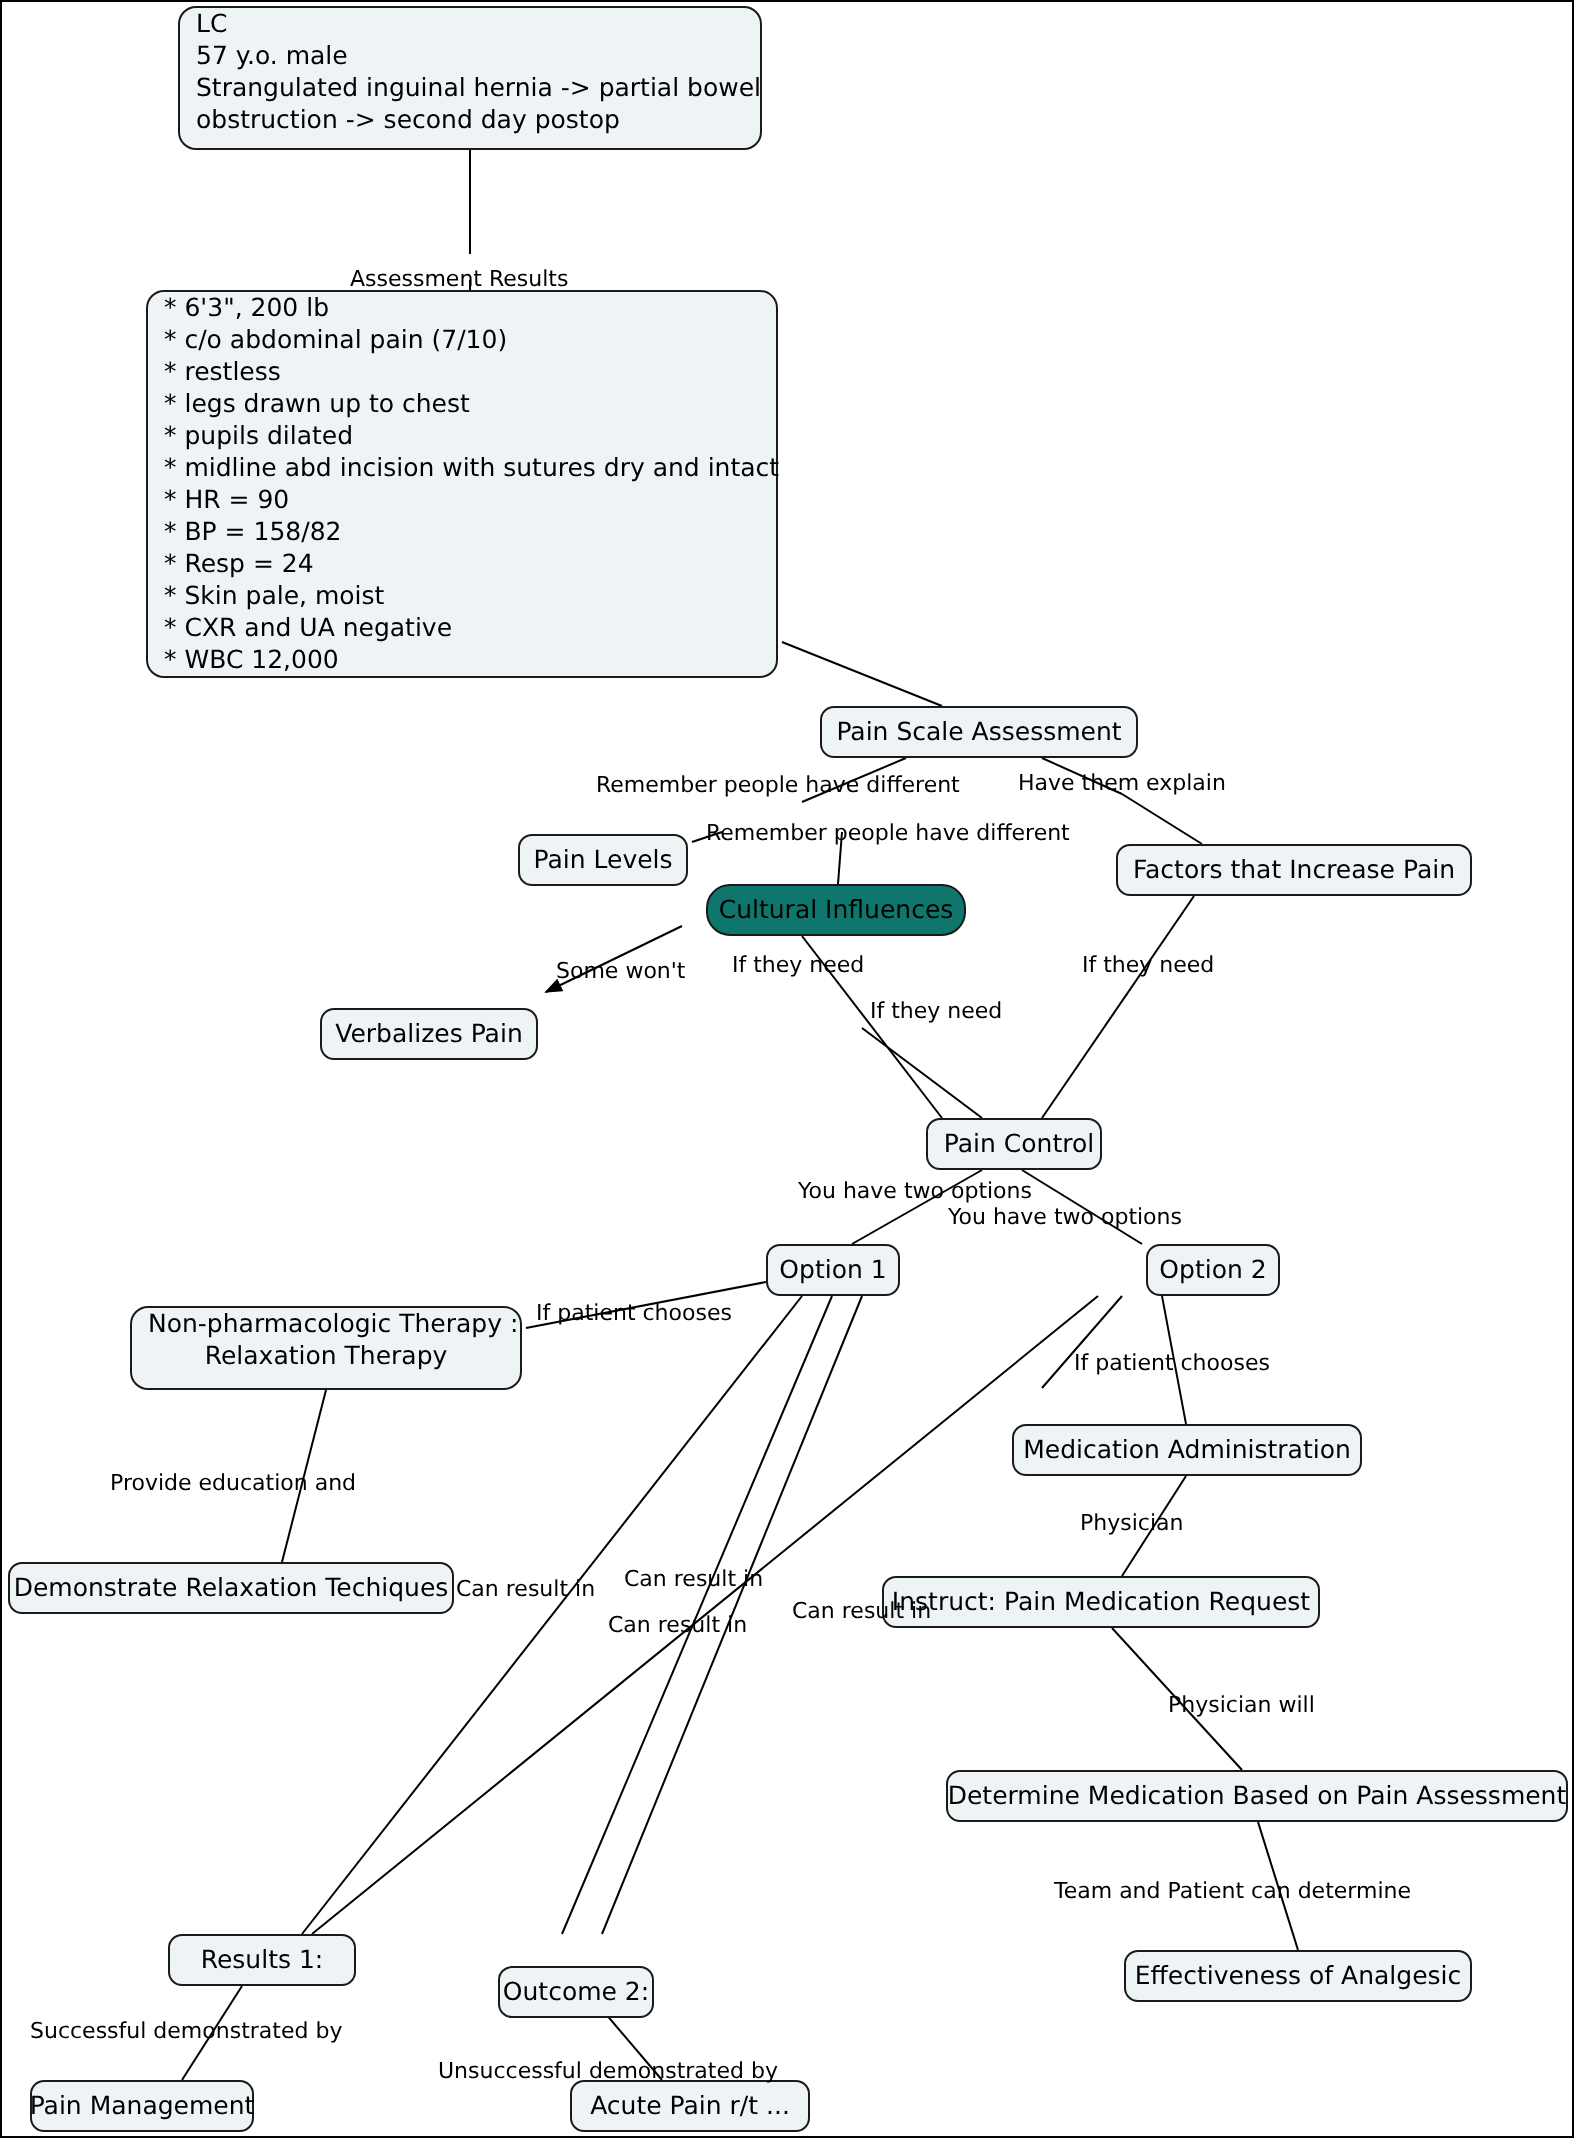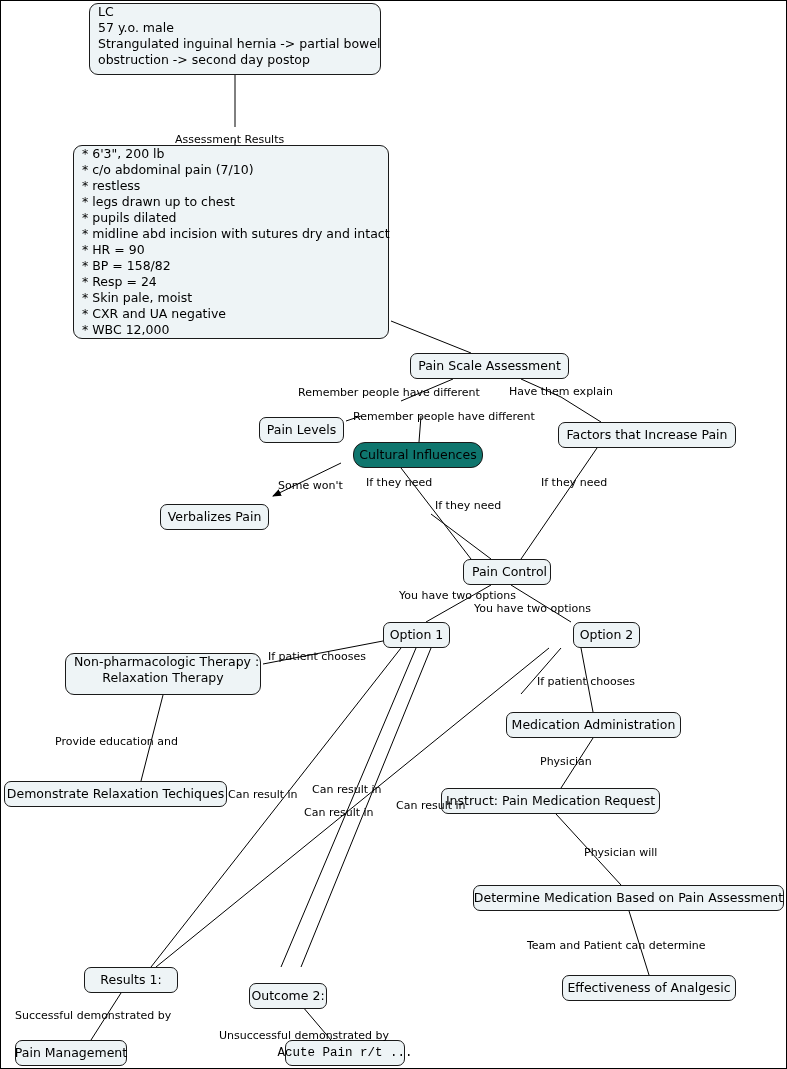--- a/index.html
+++ b/index.html
@@ -124,21 +124,21 @@
       <div class="node boxbig" style="left: 64px; top: 652px; width: 196px; min-height: 42px; text-align: center;">Non-pharmacologic Therapy :
 Relaxation Therapy</div>
       <div class="node plain" style="left: 505px; top: 711px; width: 175px; min-height: 26px; text-align: center; display: flex; align-items: center; justify-content: center; background: rgb(238, 244, 246);">Medication Administration</div>
       <div class="node plain" style="left: 3px; top: 780px; width: 223px; min-height: 26px; text-align: center; display: flex; align-items: center; justify-content: center; background: rgb(238, 244, 246);">Demonstrate Relaxation Techiques</div>
       <div class="node plain" style="left: 440px; top: 787px; width: 219px; min-height: 26px; text-align: center; display: flex; align-items: center; justify-content: center; background: rgb(238, 244, 246);">Instruct: Pain Medication Request</div>
       <div class="node plain" style="left: 472px; top: 884px; width: 311px; min-height: 26px; text-align: center; display: flex; align-items: center; justify-content: center; background: rgb(238, 244, 246);">Determine Medication Based on Pain Assessment</div>
       <div class="node plain" style="left: 561px; top: 974px; width: 174px; min-height: 26px; text-align: center; display: flex; align-items: center; justify-content: center; background: rgb(238, 244, 246);">Effectiveness of Analgesic</div>
       <div class="node plain" style="left: 83px; top: 966px; width: 94px; min-height: 26px; text-align: center; display: flex; align-items: center; justify-content: center; background: rgb(238, 244, 246);">Results 1:</div>
       <div class="node plain" style="left: 248px; top: 966px; width: 78px; min-height: 26px; text-align: center; display: flex; align-items: center; justify-content: center; background: rgb(238, 244, 246); margin-top: 16px;">Outcome 2:</div>
       <div class="node plain" style="left: 14px; top: 1039px; width: 112px; min-height: 26px; text-align: center; display: flex; align-items: center; justify-content: center; background: rgb(238, 244, 246);">Pain Management</div>
-      <div class="node plain" style="left: 284px; top: 1039px; width: 120px; min-height: 26px; text-align: center; display: flex; align-items: center; justify-content: center; background: rgb(238, 244, 246); font-family: Liberation Mono, monospace;">Acute Pain r/t ...</div>
+      <div class="node plain" style="left: 284px; top: 1039px; width: 120px; min-height: 26px; text-align: center; display: flex; align-items: center; justify-content: center; background: rgb(238, 244, 246);">Acute Pain r/t ...</div>
     </div>
   <div id="labels-layer">
       <div class="label" style="left: 174px; top: 131px;">Assessment Results</div>
       <div class="label" style="left: 297px; top: 384px;">Remember people have different</div>
       <div class="label" style="left: 508px; top: 383px;">Have them explain</div>
       <div class="label" style="left: 352px; top: 408px;">Remember people have different</div>
       <div class="label" style="left: 277px; top: 477px;">Some won't</div>
       <div class="label" style="left: 365px; top: 474px;">If they need</div>
       <div class="label" style="left: 434px; top: 497px;">If they need</div>
       <div class="label" style="left: 540px; top: 474px;">If they need</div>

